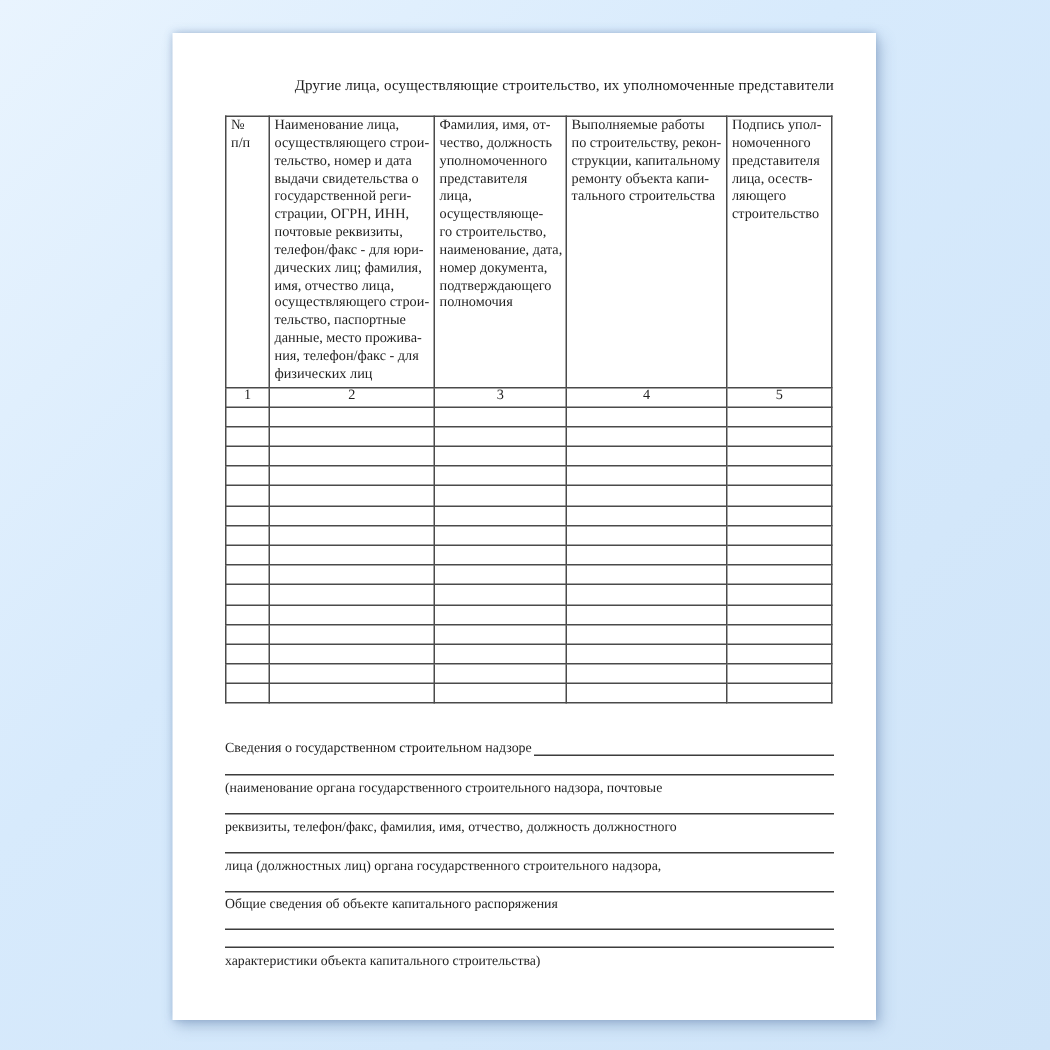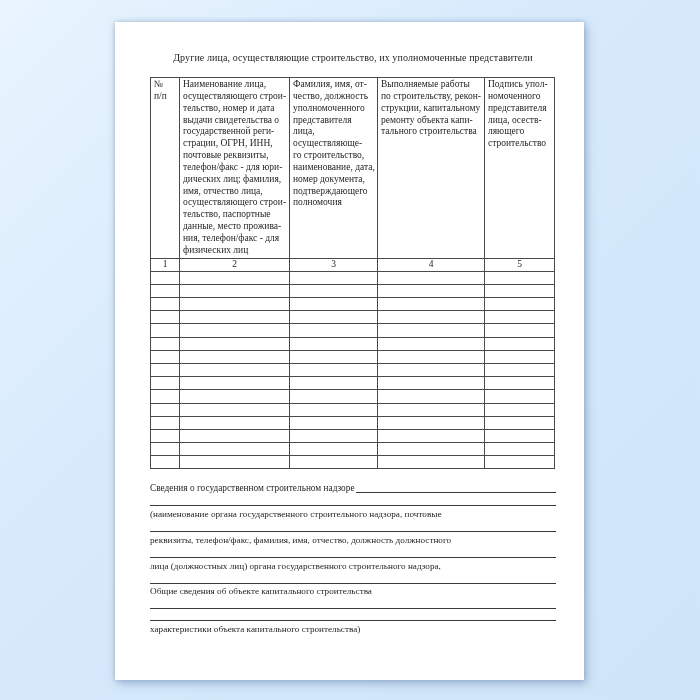--- a/index.html
+++ b/index.html
@@ -9,40 +9,40 @@
     font-family: "Liberation Serif", "DejaVu Serif", serif;
     color: #1f1f1f;
   }
   .page {
     position: absolute; left: 115px; top: 22px; width: 469px; height: 658px;
     background: #ffffff;
     box-shadow: 0 0 5px rgba(110,140,180,0.55), 3px 4px 9px rgba(110,140,180,0.45);
   }
   .content { padding: 30px 28px 0 35px; }
   .title {
-    font-size: 10px; line-height: 12px; text-align: center; letter-spacing: 0.1px;
+    font-size: 10px; line-height: 12px; text-align: right; letter-spacing: 0.1px;
   }
   table.parties {
     border-collapse: collapse; table-layout: fixed; width: 404px; margin-top: 13px;
   }
   table.parties th, table.parties td {
     border: 1px solid #4a4a4a; margin: 0;
   }
   table.parties th.hdr {
     font-weight: normal; text-align: left; vertical-align: top;
     font-size: 9.5px; line-height: 11.85px; white-space: pre-line;
     padding: 1px 2px 1px 3px;
   }
   table.parties td.num {
     text-align: center; font-size: 9.5px; line-height: 11px;
     height: 12px; padding: 0;
   }
   table.parties tr.empty td { height: 12.2px; padding: 0; }
   .fill-line {
-    display: flex; align-items: flex-end; margin-top: 13px;
+    display: flex; align-items: flex-end; margin-top: 24px;
     font-size: 9.3px; line-height: 12px;
   }
   .fill-line .fill {
     flex: 1; border-bottom: 1px solid #3c3c3c; margin-bottom: 1px; margin-left: 1px;
   }
   .rule { height: 11px; border-bottom: 1px solid #3c3c3c; }
   .caption {
     font-size: 9.2px; line-height: 12px; margin-top: 2px;
   }
   .caption.heading { margin-top: 1px; }
@@ -230,21 +230,21 @@
     <div class="caption">(наименование органа государственного строительного надзора, почтовые</div>
 
     <div class="rule"></div>
     <div class="caption">реквизиты, телефон/факс, фамилия, имя, отчество, должность должностного</div>
 
     <div class="rule"></div>
     <div class="caption">лица (должностных лиц) органа государственного строительного надзора,</div>
 
     <div class="rule"></div>
 
-    <div class="caption heading">Общие сведения об объекте капитального строительства</div>
+    <div class="caption heading">Общие сведения об объекте капитального распоряжения</div>
 
     <div class="rule"></div>
 
     <div class="rule"></div>
     <div class="caption">характеристики объекта капитального строительства)</div>
 
   </div>
 </div>
 
 </body></html>

